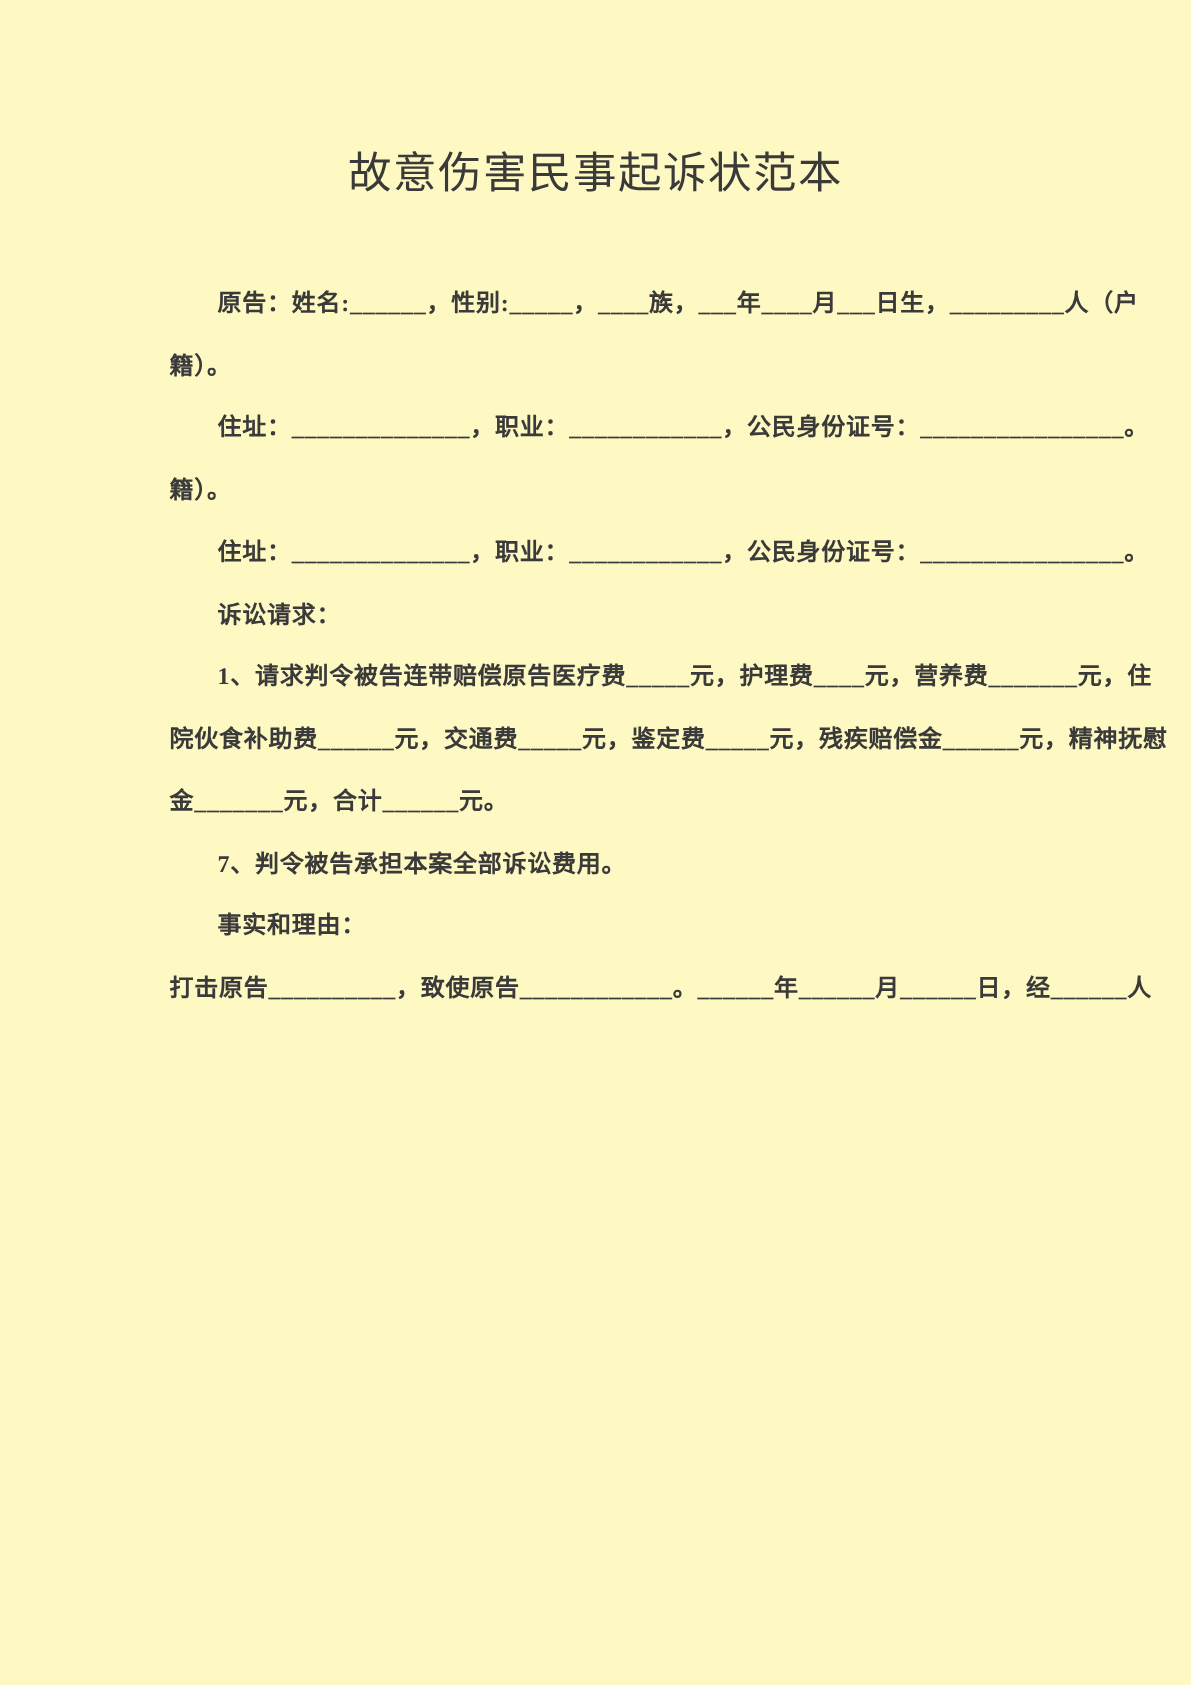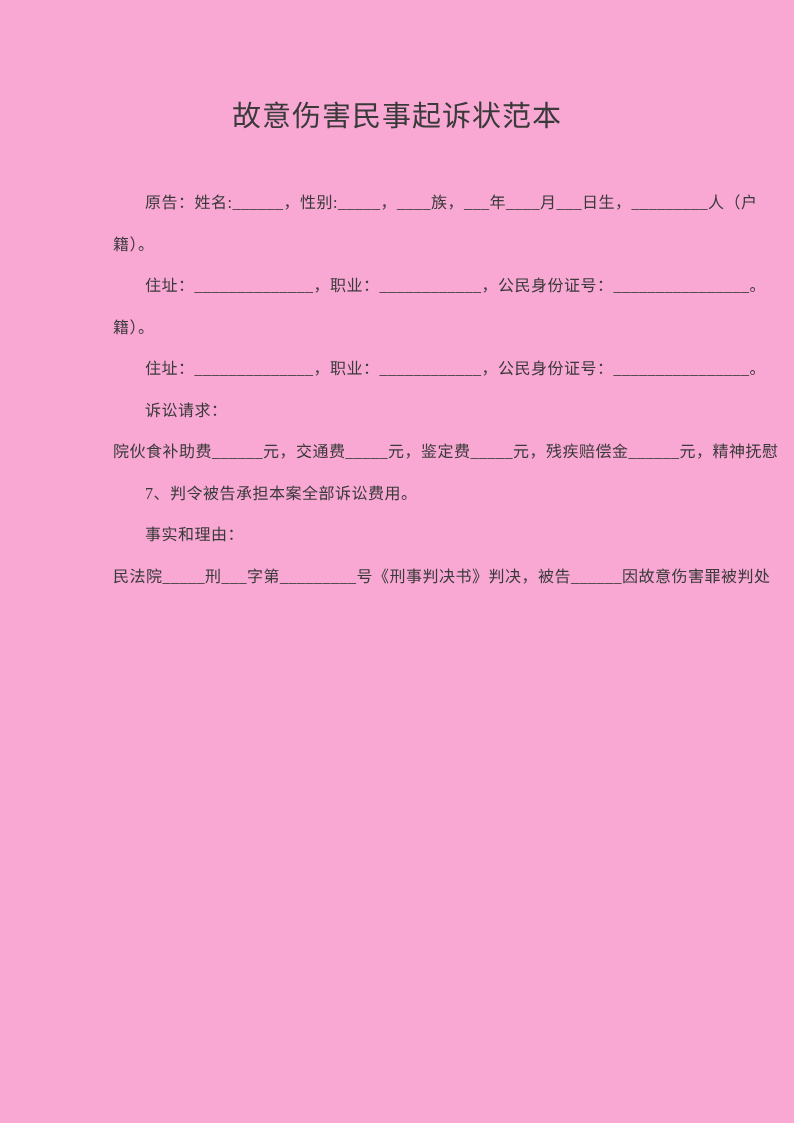--- a/index.html
+++ b/index.html
@@ -4,21 +4,21 @@
 <style>
   html, body {
     margin: 0;
     padding: 0;
     background: #ffffff;
   }
   .page {
     position: relative;
     width: 794px;
     height: 1123px;
-    background: #f9a8d4;
+    background: #fef9c3;
     overflow: hidden;
     font-family: "Liberation Serif", "DejaVu Serif", serif;
     color: #3a3a3a;
   }
   .doc-title {
     position: absolute;
     top: 96px;
     left: 113px;
     width: 568px;
     text-align: center;
@@ -33,38 +33,41 @@
     top: 182px;
     left: 113px;
     width: 568px;
   }
   .line {
     height: 41.5px;
     line-height: 41.5px;
     font-size: 16px;
     white-space: nowrap;
     letter-spacing: 0.5px;
+    font-weight: bold;
   }
   .line.indent {
     text-indent: 32px;
   }
   .line.bold {
-    font-weight: 400;
+    font-weight: 700;
   }
 </style>
 </head>
 <body>
 
 <div class="page">
   <div class="doc-title">故意伤害民事起诉状范本</div>
   <div class="doc-body" id="doc-body">
       <div class="line indent">原告：姓名:______，性别:_____，____族，___年____月___日生，_________人（户</div>
       <div class="line">籍）。</div>
       <div class="line indent">住址：______________，职业：____________，公民身份证号：________________。</div>
       <div class="line">籍）。</div>
       <div class="line indent">住址：______________，职业：____________，公民身份证号：________________。</div>
       <div class="line indent bold">诉讼请求：</div>
+      <div class="line indent">1、请求判令被告连带赔偿原告医疗费_____元，护理费____元，营养费_______元，住</div>
       <div class="line">院伙食补助费______元，交通费_____元，鉴定费_____元，残疾赔偿金______元，精神抚慰</div>
+      <div class="line">金_______元，合计______元。</div>
       <div class="line indent bold">7、判令被告承担本案全部诉讼费用。</div>
       <div class="line indent bold">事实和理由：</div>
-      <div class="line">民法院_____刑___字第_________号《刑事判决书》判决，被告______因故意伤害罪被判处</div>
+      <div class="line">打击原告__________，致使原告____________。______年______月______日，经______人</div>
     </div>
 </div>
 
 </body></html>

